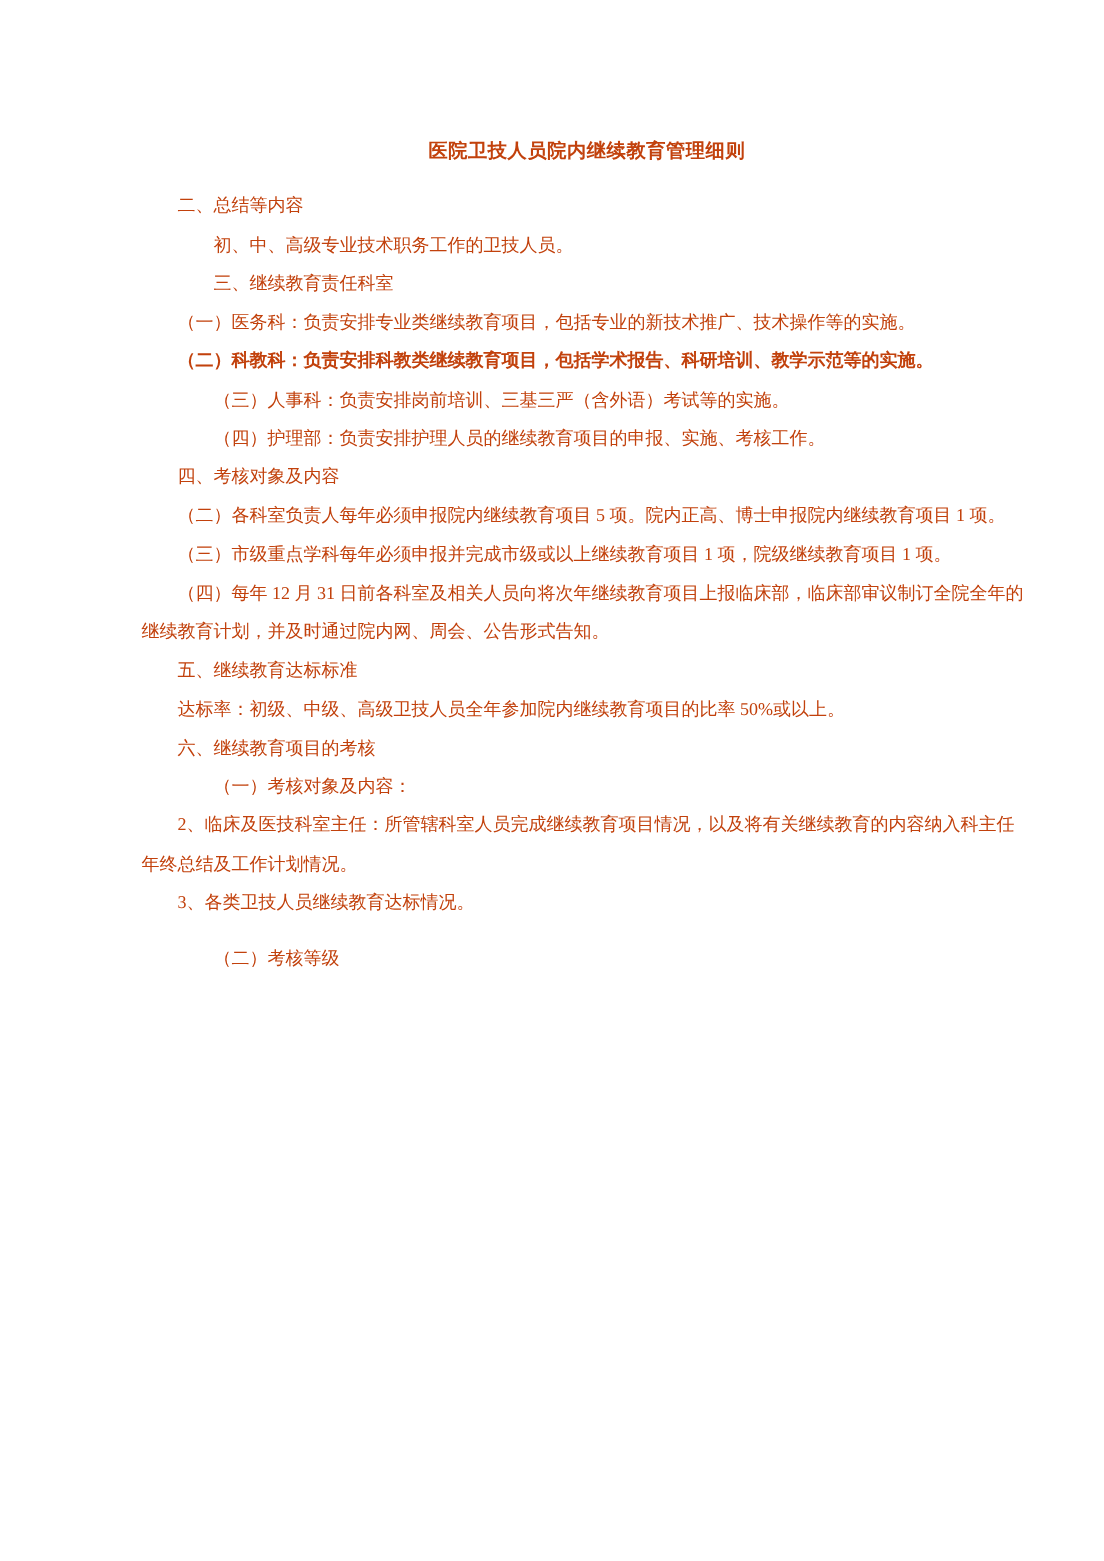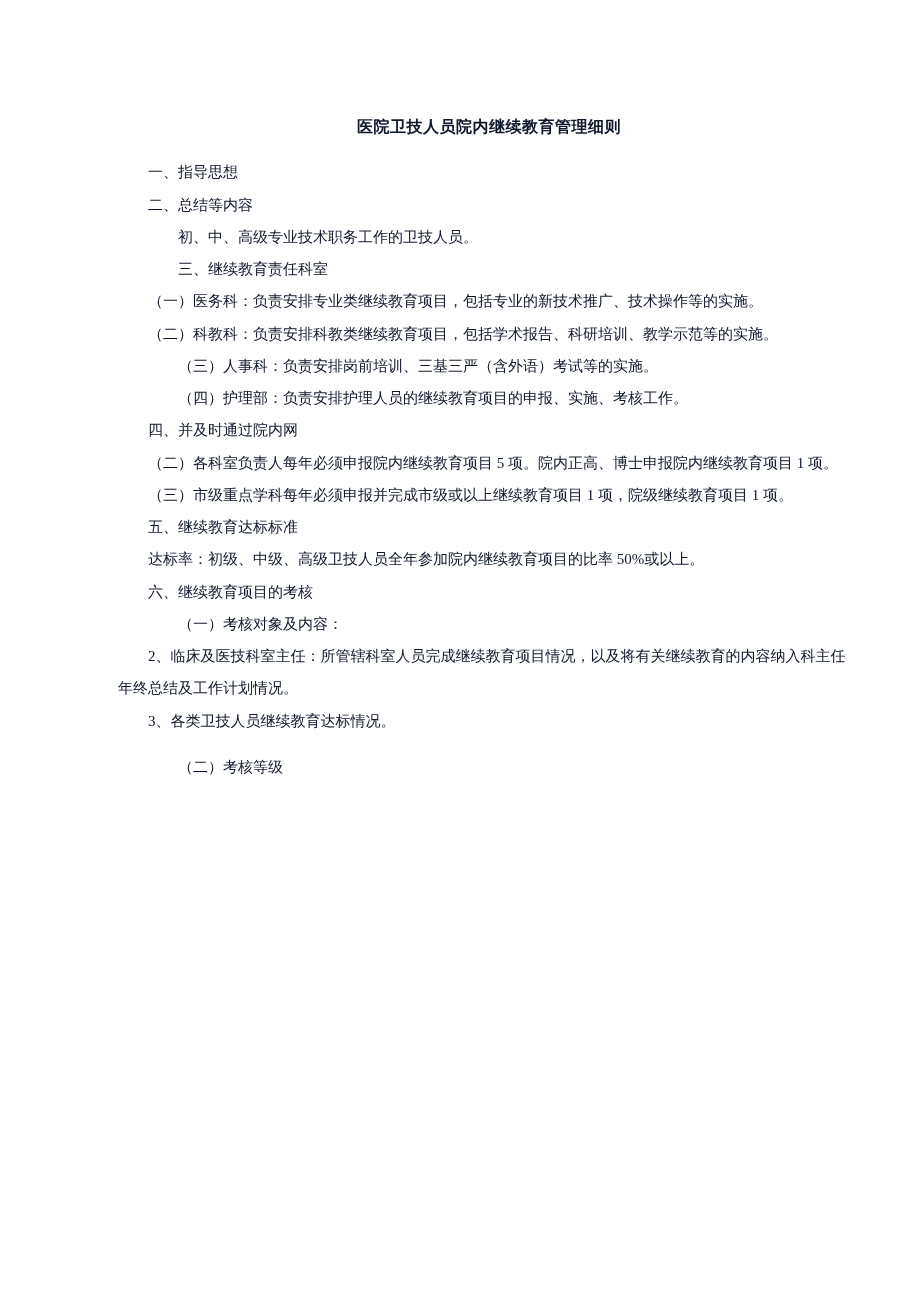--- a/index.html
+++ b/index.html
@@ -6,21 +6,21 @@
     margin: 0;
     padding: 0;
     background: #ffffff;
     font-family: "SimSun", "宋体", serif;
     width: 920px;
     height: 1301px;
     box-sizing: border-box;
   }
   .page {
     padding: 110px 60px 80px 118px;
-    color: #0f172a;
+    color: #c2410c;
     font-size: 15px;
     line-height: 2.15;
   }
   .title {
     text-align: center;
     font-weight: bold;
     font-size: 16px;
     margin-bottom: 12px;
     letter-spacing: 0.5px;
   }
@@ -33,31 +33,31 @@
   .gap {
     height: 14px;
   }
 </style>
 </head>
 <body>
 
 <div class="page">
   <div class="title">医院卫技人员院内继续教育管理细则</div>
 
-  <p class="para">一、指导思想</p>
   <p class="para">二、总结等内容</p>
   <p class="para indent2">初、中、高级专业技术职务工作的卫技人员。</p>
   <p class="para indent2">三、继续教育责任科室</p>
   <p class="para">（一）医务科：负责安排专业类继续教育项目，包括专业的新技术推广、技术操作等的实施。</p>
-  <p class="para indent2" style="text-indent:2em;">（二）科教科：负责安排科教类继续教育项目，包括学术报告、科研培训、教学示范等的实施。</p>
+  <p class="para indent2" style="text-indent:2em;font-weight:bold;">（二）科教科：负责安排科教类继续教育项目，包括学术报告、科研培训、教学示范等的实施。</p>
   <p class="para indent2">（三）人事科：负责安排岗前培训、三基三严（含外语）考试等的实施。</p>
   <p class="para indent2">（四）护理部：负责安排护理人员的继续教育项目的申报、实施、考核工作。</p>
-  <p class="para">四、并及时通过院内网</p>
+  <p class="para">四、考核对象及内容</p>
   <p class="para">（二）各科室负责人每年必须申报院内继续教育项目 5 项。院内正高、博士申报院内继续教育项目 1 项。</p>
   <p class="para">（三）市级重点学科每年必须申报并完成市级或以上继续教育项目 1 项，院级继续教育项目 1 项。</p>
+  <p class="para">（四）每年 12 月 31 日前各科室及相关人员向将次年继续教育项目上报临床部，临床部审议制订全院全年的继续教育计划，并及时通过院内网、周会、公告形式告知。</p>
   <p class="para">五、继续教育达标标准</p>
   <p class="para">达标率：初级、中级、高级卫技人员全年参加院内继续教育项目的比率 50%或以上。</p>
   <p class="para">六、继续教育项目的考核</p>
   <p class="para indent2">（一）考核对象及内容：</p>
   <p class="para">2、临床及医技科室主任：所管辖科室人员完成继续教育项目情况，以及将有关继续教育的内容纳入科主任年终总结及工作计划情况。</p>
   <p class="para">3、各类卫技人员继续教育达标情况。</p>
   <div class="gap"></div>
   <p class="para indent2">（二）考核等级</p>
 </div>
 

